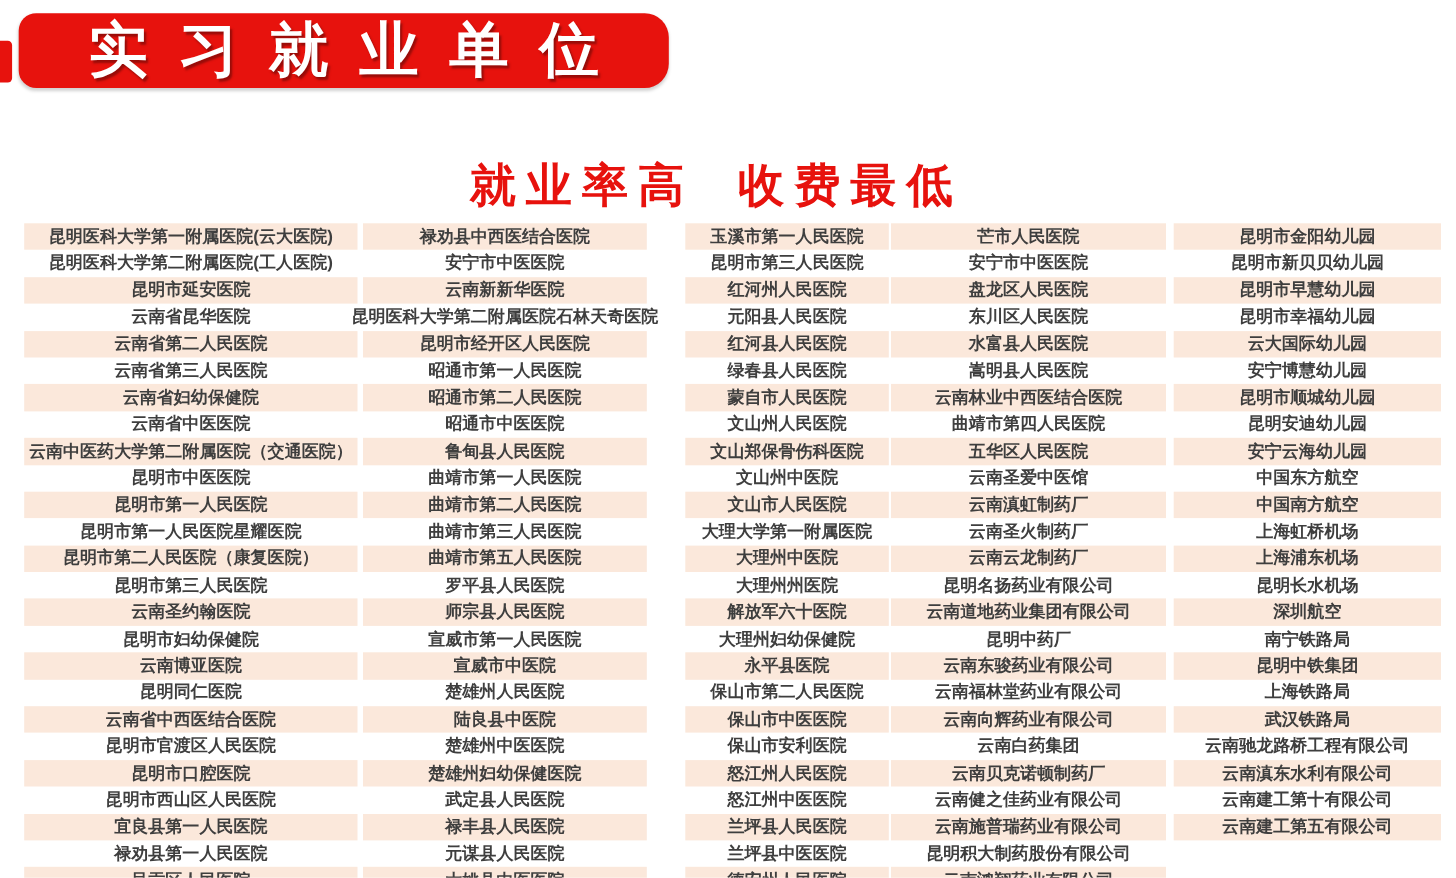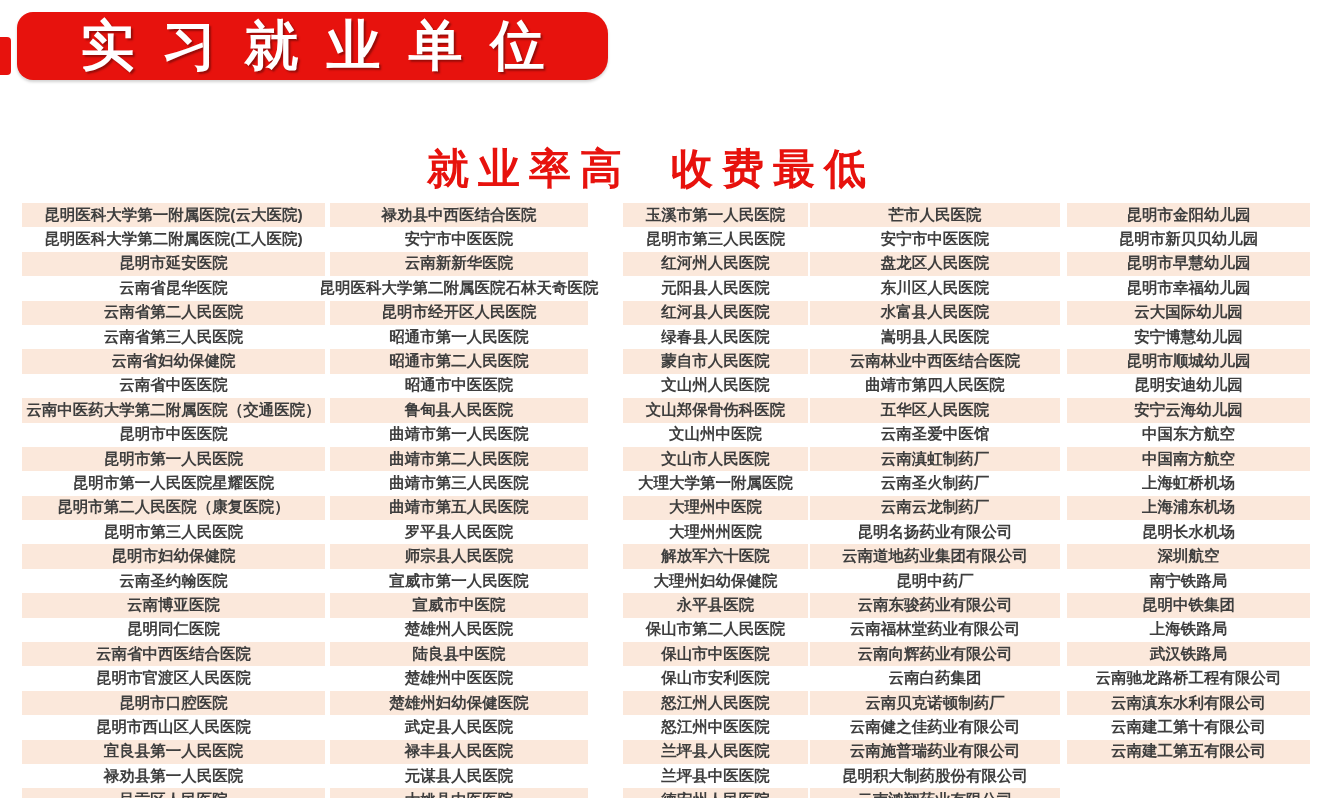--- a/index.html
+++ b/index.html
@@ -79,22 +79,22 @@
         <div class="cell">云南省第二人民医院</div>
         <div class="cell">云南省第三人民医院</div>
         <div class="cell">云南省妇幼保健院</div>
         <div class="cell">云南省中医医院</div>
         <div class="cell">云南中医药大学第二附属医院（交通医院）</div>
         <div class="cell">昆明市中医医院</div>
         <div class="cell">昆明市第一人民医院</div>
         <div class="cell">昆明市第一人民医院星耀医院</div>
         <div class="cell">昆明市第二人民医院（康复医院）</div>
         <div class="cell">昆明市第三人民医院</div>
+        <div class="cell">云南圣约翰医院</div>
         <div class="cell">昆明市妇幼保健院</div>
-        <div class="cell">云南圣约翰医院</div>
         <div class="cell">云南博亚医院</div>
         <div class="cell">昆明同仁医院</div>
         <div class="cell">云南省中西医结合医院</div>
         <div class="cell">昆明市官渡区人民医院</div>
         <div class="cell">昆明市口腔医院</div>
         <div class="cell">昆明市西山区人民医院</div>
         <div class="cell">宜良县第一人民医院</div>
         <div class="cell">禄劝县第一人民医院</div>
         <div class="cell">呈贡区人民医院</div>
       </div>

